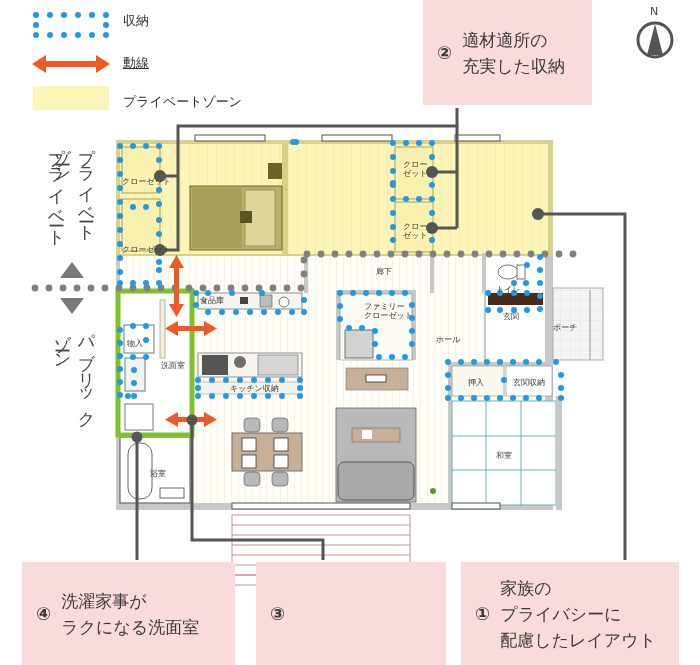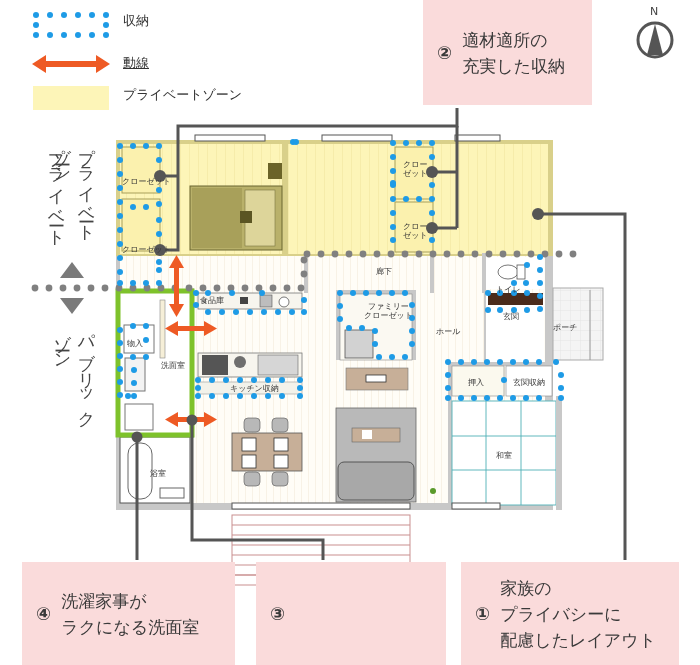--- a/index.html
+++ b/index.html
@@ -449,21 +449,21 @@
   <rect x="33" y="86" width="76" height="24" fill="#fdf5b8"></rect>
 
   <g>
     <circle cx="655" cy="40" r="17" fill="#fff" stroke="#555" stroke-width="3"></circle>
     <polygon points="655,24 647,55 663,55" fill="#555"></polygon>
   </g>
 </svg>
 
 <div class="abs legend-label" style="left:123px; top:12px;">収納</div>
 <div class="abs legend-label" style="left:123px; top:54px;text-decoration:underline;">動線</div>
-<div class="abs legend-label" style="left:123px; top:86px;">プライベートゾーン</div>
+<div class="abs legend-label" style="left:123px; top:93px;">プライベートゾーン</div>
 
 <div class="abs" style="left:650px; top:5px; font-size:11px; color:#444;">N</div>
 
 <div class="zone-label" style="left:46px; top:136px;">
   <span>プライベート</span><span style="display:inline-block;height:0;"></span>
 </div>
 <div class="zone-label" style="left:46px; top:136px; writing-mode:vertical-rl;">
 </div>
 <div class="abs" style="left:50px; top:136px; width:48px; height:130px; display:flex; flex-direction:row-reverse; gap:2px;">
   <div style="writing-mode:vertical-rl; font-size:17px; color:#444; line-height:22px;">プライベート</div>
@@ -479,23 +479,23 @@
 <div class="room-label" style="left:403px; top:160px; white-space:pre; line-height:9px;">クロー
 ゼット</div>
 <div class="room-label" style="left:403px; top:222px; white-space:pre; line-height:9px;">クロー
 ゼット</div>
 <div class="room-label" style="left:376px; top:266px;font-family:Liberation Mono, monospace;">廊下</div>
 <div class="room-label" style="left:496px; top:284px;">トイレ</div>
 <div class="room-label" style="left:200px; top:295px;">食品庫</div>
 <div class="room-label" style="left:127px; top:338px;">物入</div>
 <div class="room-label" style="left:161px; top:360px;">洗面室</div>
 <div class="room-label" style="left:230px; top:383px;">キッチン収納</div>
-<div class="room-label" style="left:364px; top:302px; white-space:pre; line-height:9px; text-align:center;">ファミリー
+<div class="room-label" style="left:364px; top:302px; white-space:pre; line-height:9px; ">ファミリー
 クローゼット</div>
-<div class="room-label" style="left:436px; top:326px;">ホール</div>
+<div class="room-label" style="left:436px; top:334px;">ホール</div>
 <div class="room-label" style="left:503px; top:311px;">玄関</div>
 <div class="room-label" style="left:553px; top:322px;">ポーチ</div>
 <div class="room-label" style="left:468px; top:377px;">押入</div>
 <div class="room-label" style="left:513px; top:377px;">玄関収納</div>
 <div class="room-label" style="left:496px; top:450px;text-align:center;">和室</div>
 <div class="room-label" style="left:150px; top:468px;font-family:Liberation Mono, monospace;">浴室</div>
 
 <div class="callout" style="left:423px; top:0px; width:169px; height:105px;">
   <span class="num">②</span>
   <span class="txt">適材適所の

